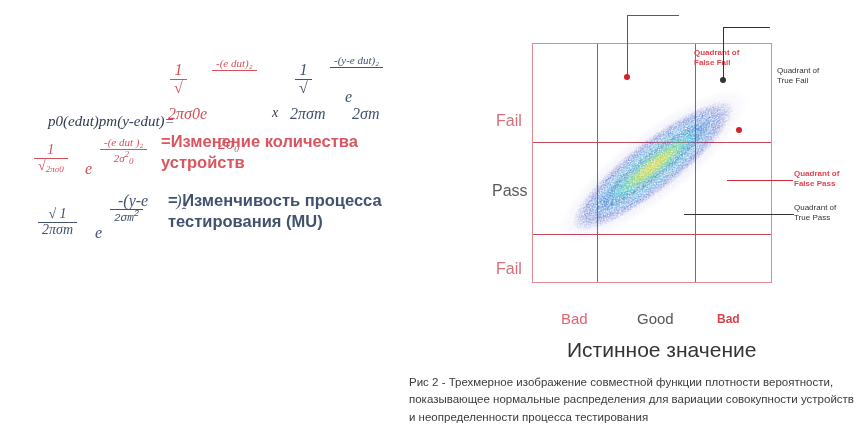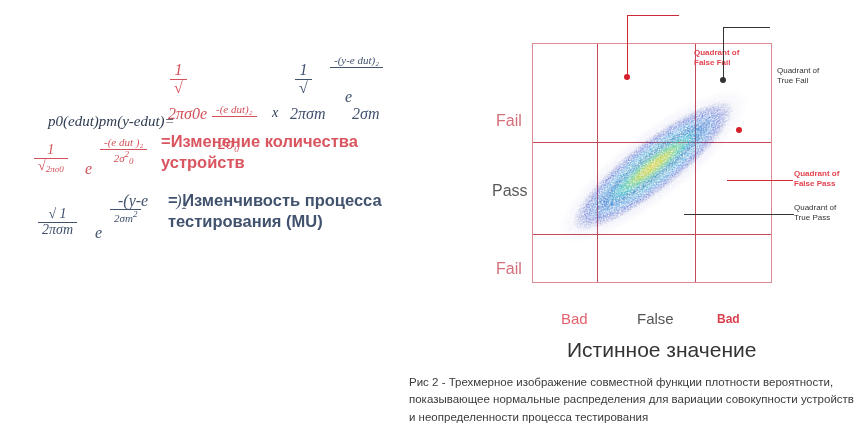--- a/index.html
+++ b/index.html
@@ -19,36 +19,36 @@
   
   .frac{display:inline-block;text-align:center;vertical-align:middle;line-height:1.05;}
   .frac .num{display:block;padding:0 4px;}
   .frac .den{display:block;padding:0 4px;}
   .frac.bar .num{border-bottom:1px solid currentColor;}
 
   .sq{font-size:14px;}
   .sub{font-size:9px;vertical-align:-2px;}
   .sup{font-size:9px;vertical-align:5px;}
   #term-a{position:absolute;left:170px;top:62px;}
-  #term-exp-a{position:absolute;left:212px;top:58px;margin-top:46px;}
+  #term-exp-a{position:absolute;left:212px;top:58px;}
   #term-x{position:absolute;left:272px;top:105px;font-size:14px;color:#2e3b52;
           font-family:"Liberation Serif",serif;font-style:italic;}
   #term-b{position:absolute;left:295px;top:62px;}
   #term-exp-b{position:absolute;left:330px;top:55px;}
   #e-mid-a{position:absolute;left:200px;top:105px;}
   #e-mid-b{position:absolute;left:345px;top:88px;}
 
   
   #eq-row2{position:absolute;left:34px;top:143px;}
   #eq-row2-exp{position:absolute;left:100px;top:137px;}
   #eq-row2-e{position:absolute;left:85px;top:160px;}
 
   
   #eq-row3{position:absolute;left:38px;top:207px;}
-  #eq-row3-exp{position:absolute;left:110px;top:197px;}
+  #eq-row3-exp{position:absolute;left:110px;top:197px;font-family:Liberation Mono, monospace;}
   #eq-row3-e{position:absolute;left:95px;top:224px;}
   #eq-row3-lead{position:absolute;left:118px;top:192px;}
 
   
   #annot-red{position:absolute;left:161px;top:131px;width:240px;
              color:#d9555f;font-size:16.5px;font-weight:bold;line-height:1.25;}
   #annot-blue{position:absolute;left:168px;top:190px;width:250px;
               color:#41526e;font-size:16.5px;font-weight:bold;line-height:1.25;}
 
   
@@ -226,21 +226,21 @@
         </g>
       </svg>
     </div>
   </div>
 
   <div class="ax-lab" id="lab-fail-top">Fail</div>
   <div class="ax-lab" id="lab-pass">Pass</div>
   <div class="ax-lab" id="lab-fail-bot">Fail</div>
 
   <div class="ax-lab" id="lab-bad-left">Bad</div>
-  <div class="ax-lab" id="lab-good">False</div>
+  <div class="ax-lab" id="lab-good">Good</div>
   <div class="ax-lab" id="lab-bad-right">Bad</div>
 
   <div id="axis-title">Истинное значение</div>
 
   <div class="lead red" style="left:138px;top:15px;width:52px;height:0;border-top:1.6px solid #cc2b36;"></div>
   <div class="lead red" style="left:138px;top:15px;width:0;height:62px;border-left:1.6px solid #cc2b36;"></div>
   <div class="dot red" style="left:135px;top:74px;"></div>
   <div class="callout red" id="co-false-fail">Quadrant of
 False Fail</div>
 

